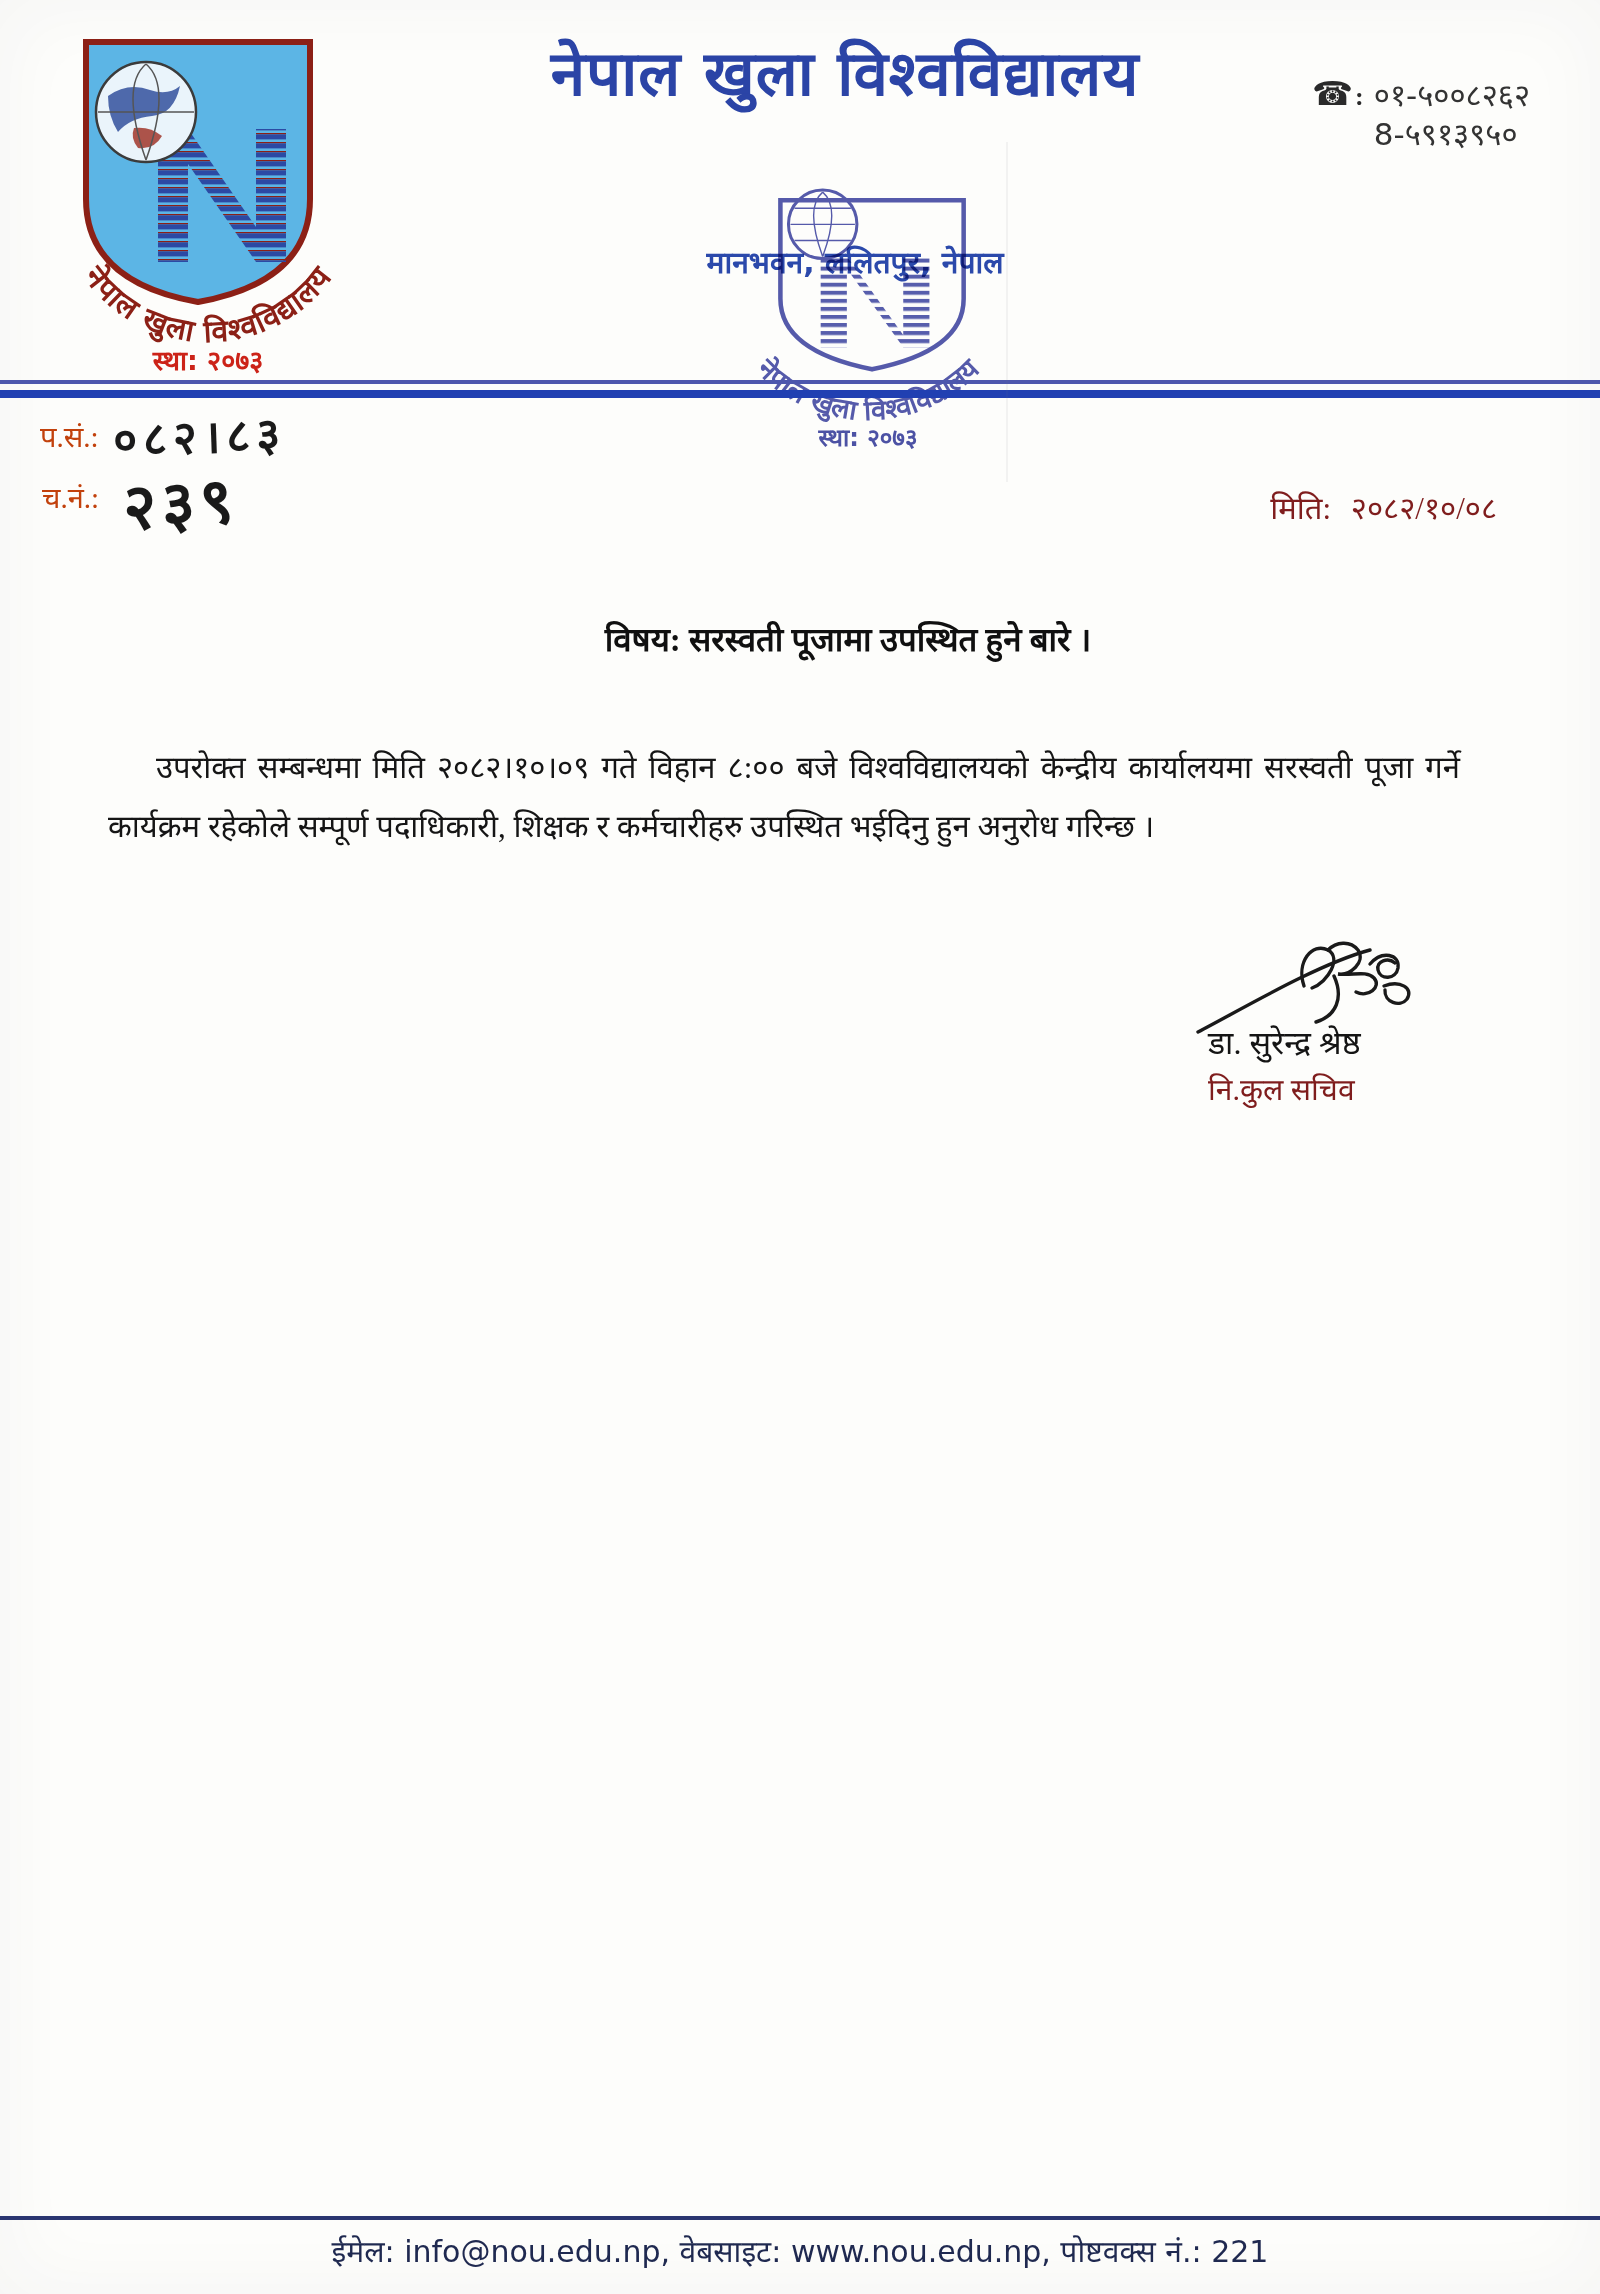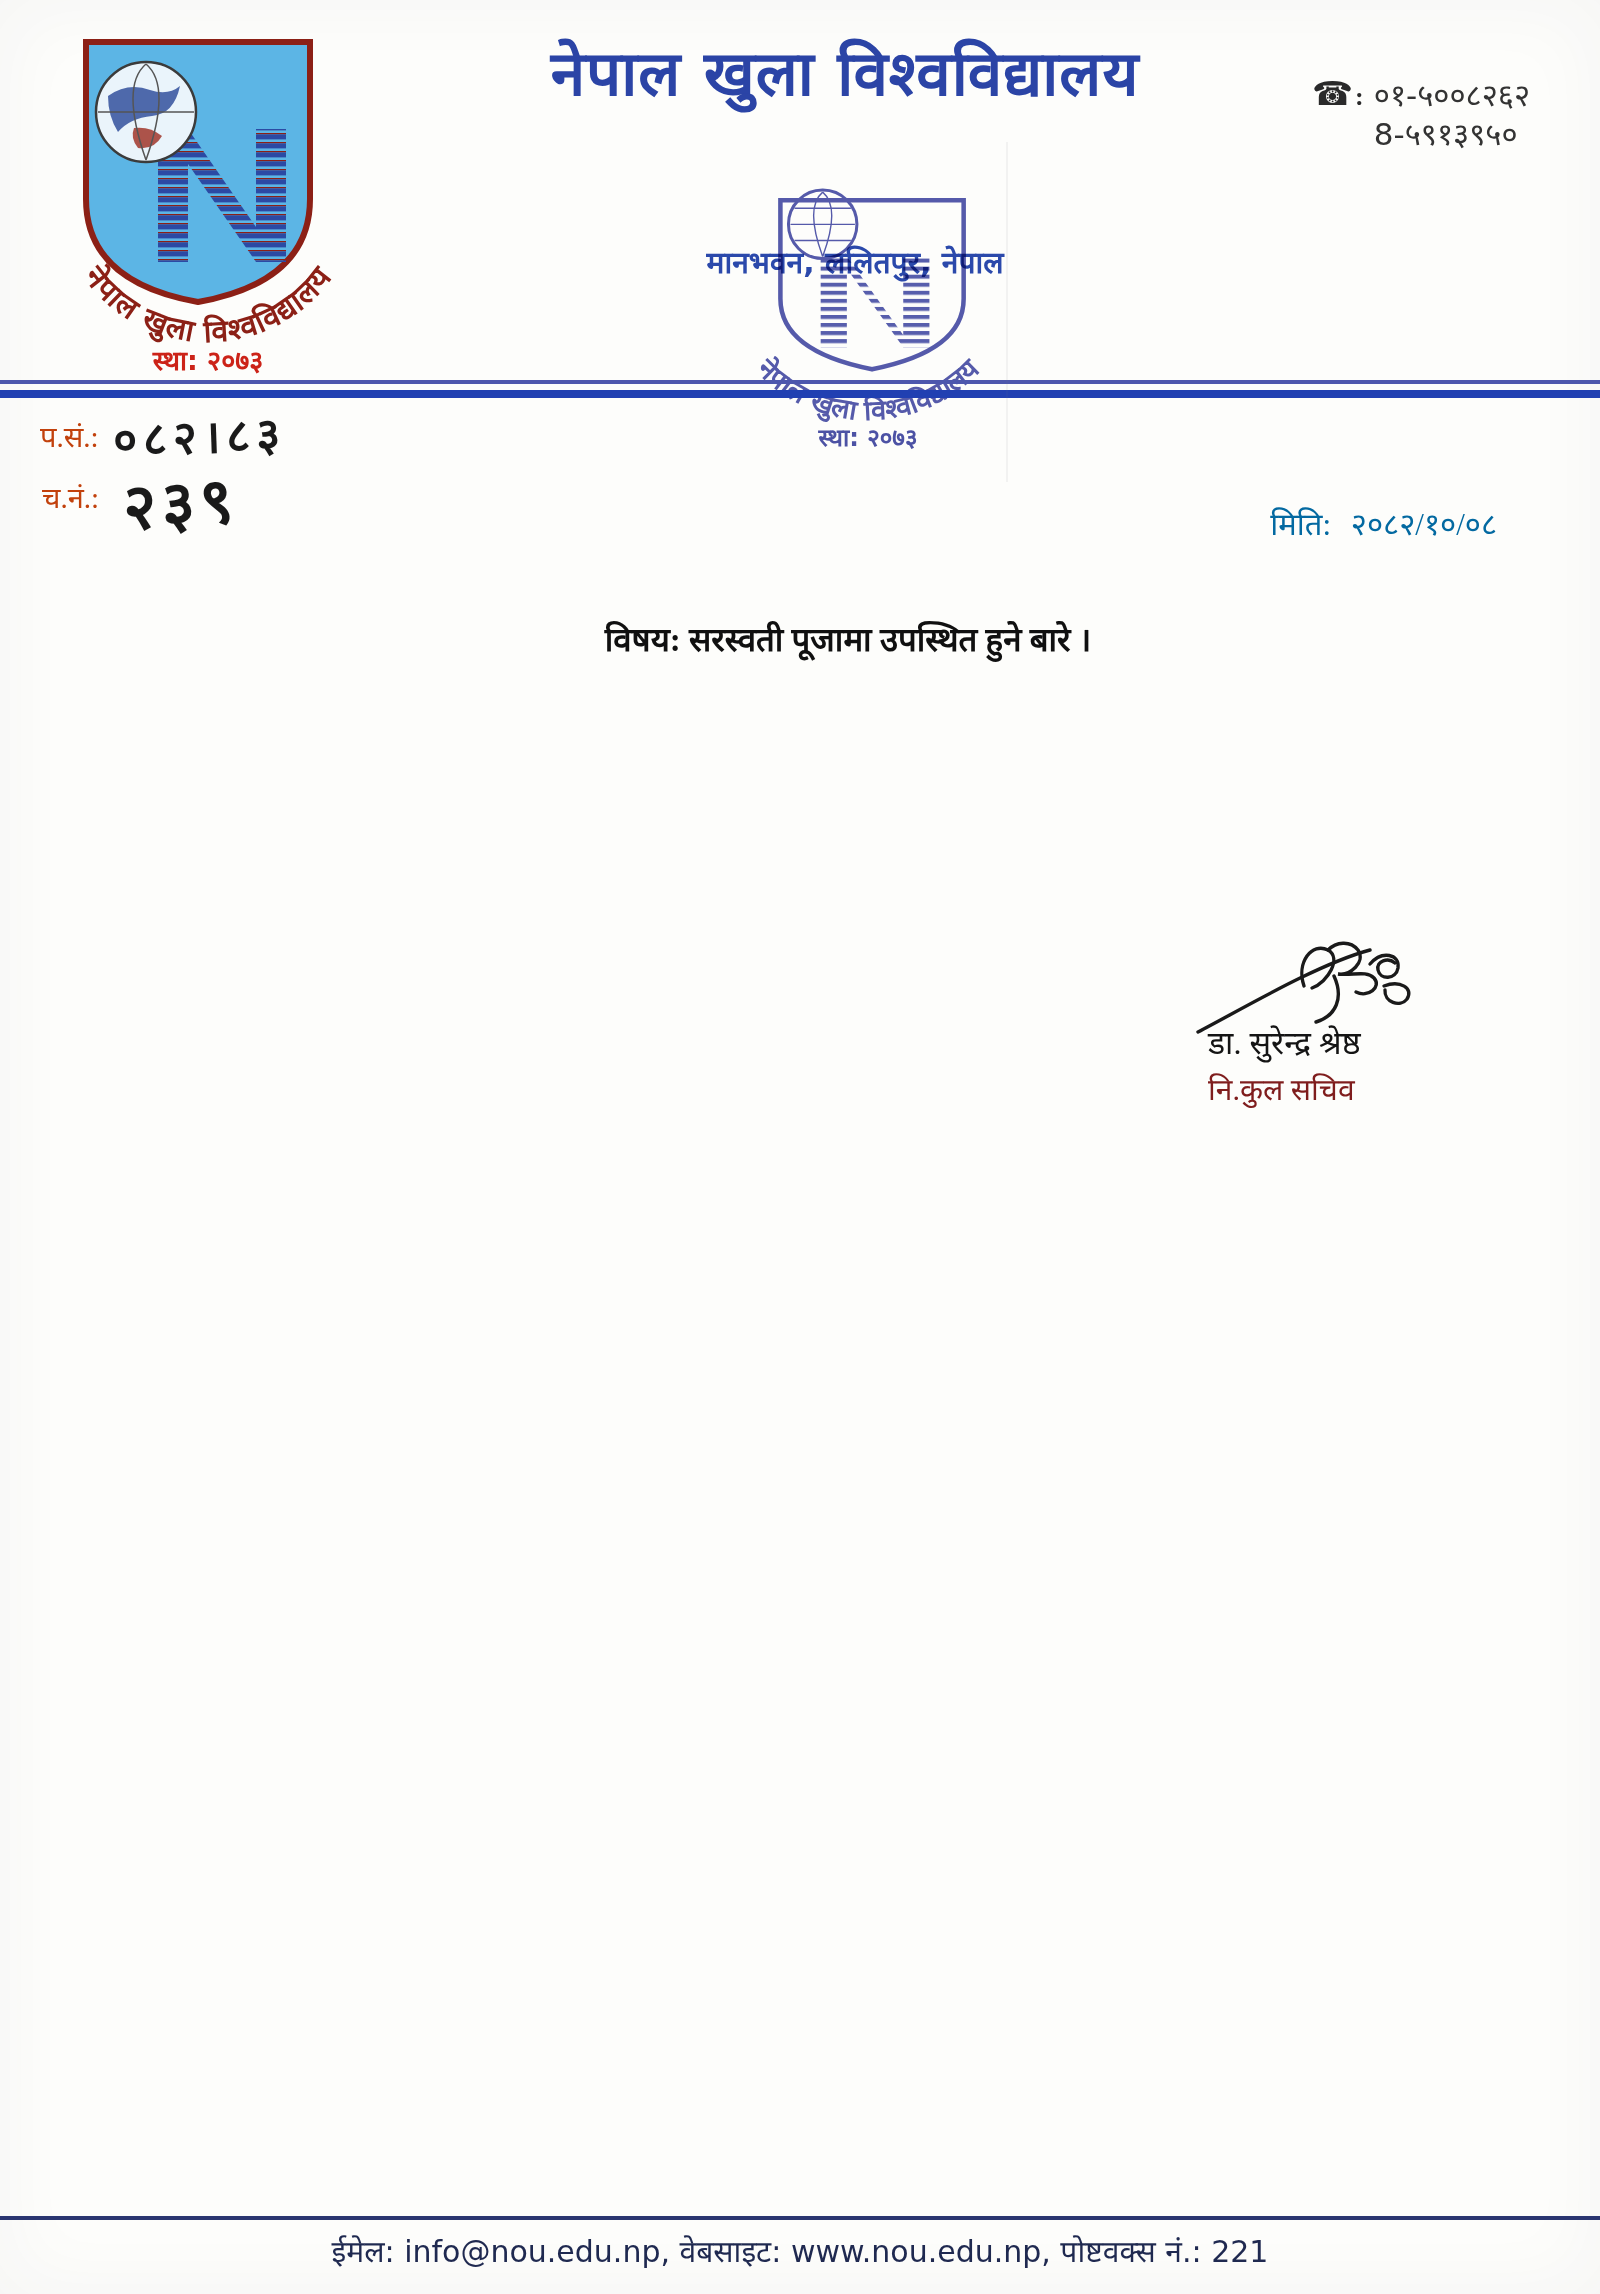--- a/index.html
+++ b/index.html
@@ -39,21 +39,21 @@
   .rule-thick { top:390px; height:8px; background:#2140b2; }
   
   .refno { position:absolute; left:40px;  top:404px; }
   .chno  { position:absolute; left:42px;  top:458px; }
   .lbl   { font-size:29px; color:#c2410c; }
   .hand  { display:inline-block; font-family:"DejaVu Sans","Liberation Sans",sans-serif;
            font-weight:600; color:#1a1a1a; }
   .hand-ref { font-size:46px; margin-left:10px; letter-spacing:6px; transform:rotate(-2deg); vertical-align:-6px; }
   .hand-ch  { font-size:64px; margin-left:20px; letter-spacing:5px; transform:rotate(-4deg); vertical-align:-18px; }
   .date-line { position:absolute; left:1095px; top:486px; width:402px;
-               text-align:right; font-size:31px; color:#0369a1;margin-top:16px; }
+               text-align:right; font-size:31px; color:#7f1d1d; }
   .date-line .dv { margin-left:12px; }
   
   .subject { position:absolute; left:0; top:616px; width:1600px; text-align:center;
              font-size:33px; font-weight:700; color:#101010;padding-left:48px; }
   .body-par { position:absolute; left:108px; top:738px; width:1352px; margin:0;
               font-size:31px; line-height:59px; text-indent:48px; text-align:justify;
               color:#151515; }
   
   .signature { position:absolute; left:1192px; top:924px; width:235px; height:118px; }
   .sig-name  { position:absolute; left:1208px; top:1020px; font-size:32px; color:#141414; }
@@ -138,20 +138,21 @@
     <span class="hand hand-ch">२३९</span>
   </div>
 
   <div class="date-line">
     <span>मिति:</span>
     <span class="dv">२०८२/१०/०८</span>
   </div>
 
   <div class="subject">विषय: सरस्वती पूजामा उपस्थित हुने बारे ।</div>
 
+  <p class="body-par">उपरोक्त सम्बन्धमा मिति २०८२।१०।०९ गते विहान ८:०० बजे विश्वविद्यालयको केन्द्रीय कार्यालयमा सरस्वती पूजा गर्ने कार्यक्रम रहेकोले सम्पूर्ण पदाधिकारी, शिक्षक र कर्मचारीहरु उपस्थित भईदिनु हुन अनुरोध गरिन्छ ।</p>
 
   <svg class="signature" viewBox="0 0 235 118" aria-hidden="true">
     <g fill="none" stroke="#1a1a1a" stroke-width="3.4" stroke-linecap="round">
       <path d="M6,108 C52,84 126,40 178,26"></path>
       <path d="M112,62 C104,38 120,18 136,26 C150,34 136,58 120,64"></path>
       <path d="M136,26 C144,18 158,16 166,26 C174,38 158,52 146,50 C160,52 174,46 182,54 C190,63 176,74 164,68"></path>
       <path d="M178,40 C190,26 208,30 206,44 C204,56 188,56 186,46 C184,37 196,33 203,39"></path>
       <path d="M192,62 C208,56 222,64 215,75 C208,84 192,78 193,66"></path>
       <path d="M142,52 C152,74 144,92 124,98"></path>
     </g>

